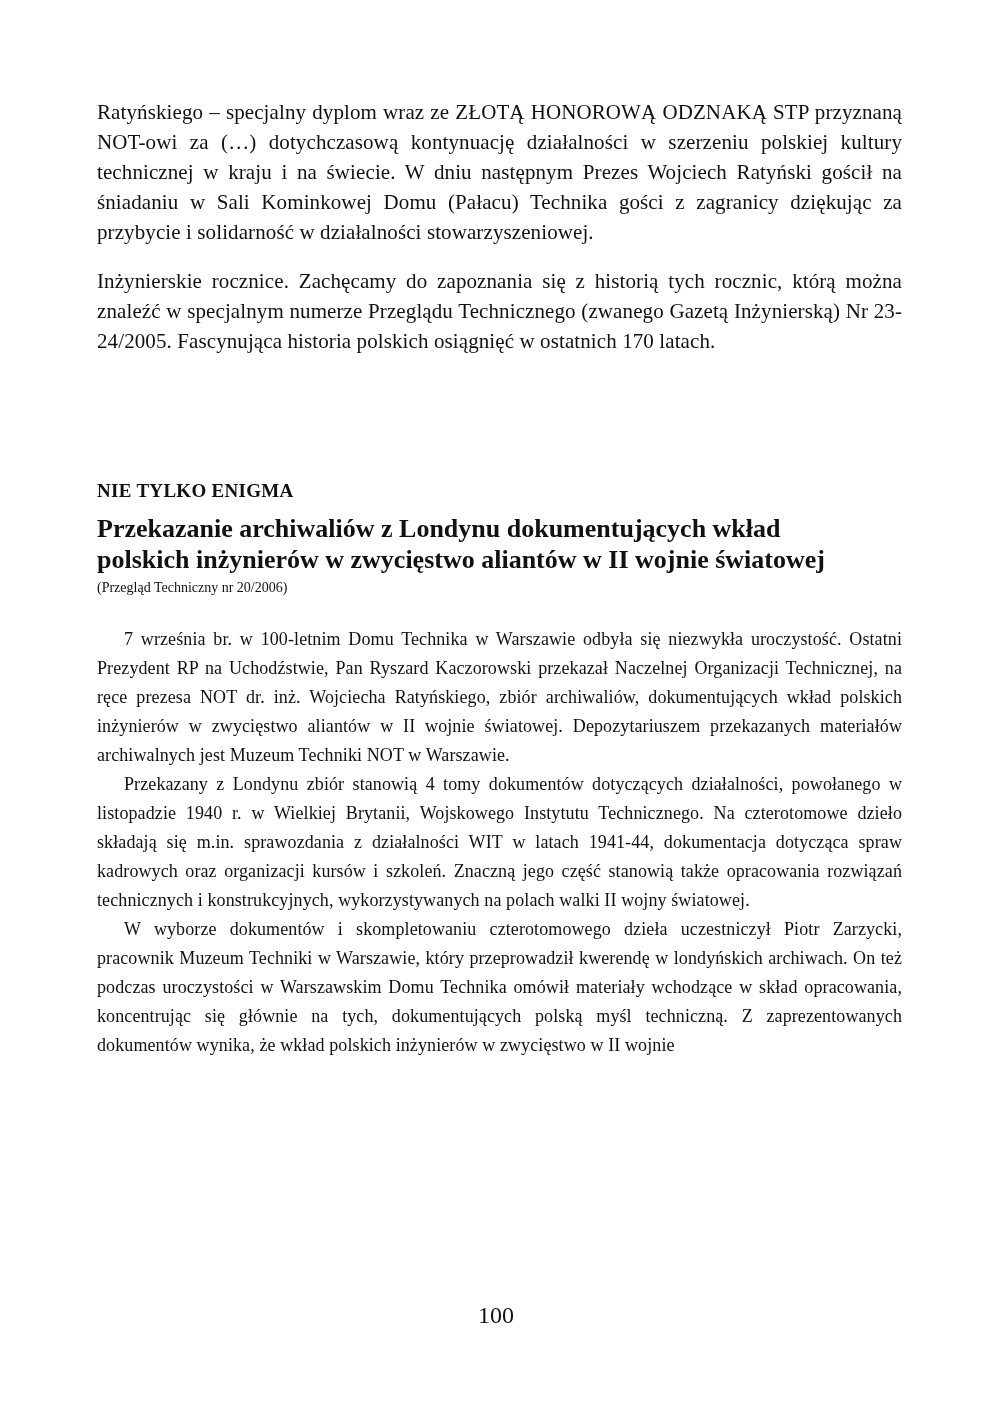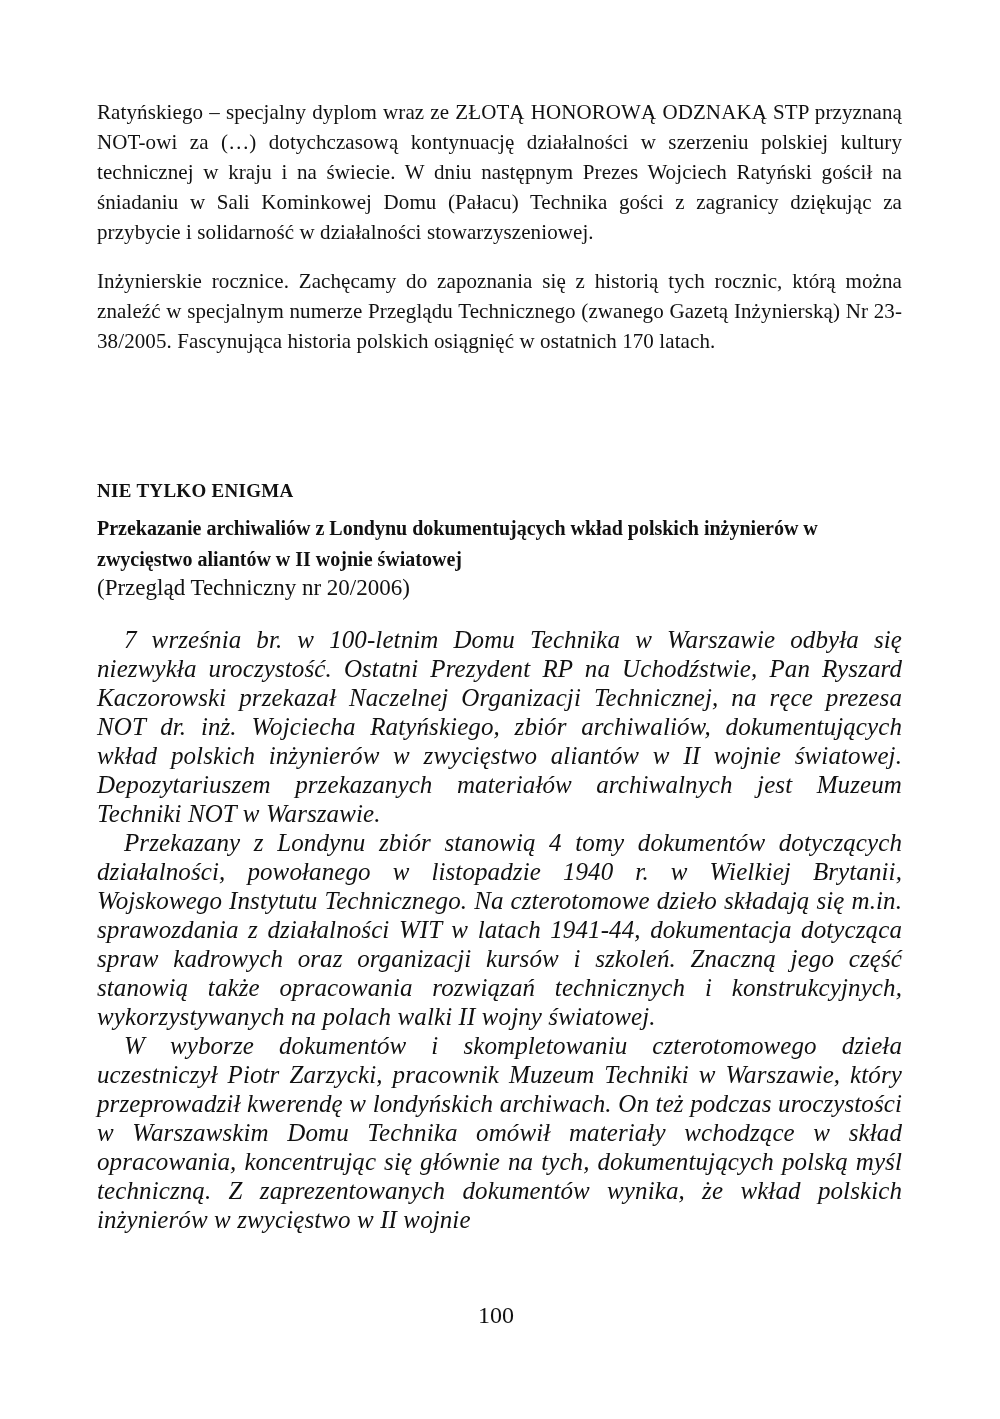--- a/index.html
+++ b/index.html
@@ -35,61 +35,60 @@
   }
   .article-title {
     margin: 116px 0 0 0;
     font-size: 19px;
     line-height: 38px;
     font-weight: bold;
     letter-spacing: 0.3px;
   }
   .article-subtitle {
     margin: 3px 0 0 0;
-    font-size: 20px;
+    font-size: 26px;
     line-height: 31px;
     font-weight: bold;
     max-width: 760px;
   }
   .article-source {
     margin-top: 2px;
-    font-size: 23px;
+    font-size: 14px;
     line-height: 22px;
     font-weight: normal;
   }
   .article-body {
     margin-top: 26px;
   }
   .article-body p {
-    font-size: 25px;
+    font-size: 18px;
     line-height: 29px;
     text-align: justify;
     text-indent: 27px;
     letter-spacing: 0.1px;
-    font-style: italic;
   }
   .page-number {
     position: absolute;
     top: 1300px;
     left: 0;
     right: 0;
     text-align: center;
     font-size: 24px;
     line-height: 30px;
   }
 </style>
 </head>
 <body>
 
 <div class="page">
   <div class="content">
 
     <p class="intro-para">Ratyńskiego – specjalny dyplom wraz ze ZŁOTĄ HONOROWĄ ODZNAKĄ STP przyznaną NOT-owi za (…) dotychczasową kontynuację działalności w szerzeniu polskiej kultury technicznej w kraju i na świecie. W dniu następnym Prezes Wojciech Ratyński gościł na śniadaniu w Sali Kominkowej Domu (Pałacu) Technika gości z zagranicy dziękując za przybycie i solidarność w działalności stowarzyszeniowej.</p>
 
-    <p class="intro-para">Inżynierskie rocznice. Zachęcamy do zapoznania się z historią tych rocznic, którą można znaleźć w specjalnym numerze Przeglądu Technicznego (zwanego Gazetą Inżynierską) Nr 23-38/2005. Fascynująca historia polskich osiągnięć w ostatnich 170 latach.</p>
+    <p class="intro-para">Inżynierskie rocznice. Zachęcamy do zapoznania się z historią tych rocznic, którą można znaleźć w specjalnym numerze Przeglądu Technicznego (zwanego Gazetą Inżynierską) Nr 23-24/2005. Fascynująca historia polskich osiągnięć w ostatnich 170 latach.</p>
 
     <h1 class="article-title">NIE TYLKO ENIGMA</h1>
 
     <h2 class="article-subtitle">Przekazanie archiwaliów z Londynu dokumentujących wkład polskich inżynierów w zwycięstwo aliantów w II wojnie światowej</h2>
 
     <div class="article-source">(Przegląd Techniczny nr 20/2006)</div>
 
     <div class="article-body">
       <p>7 września br. w 100-letnim Domu Technika w Warszawie odbyła się niezwykła uroczystość. Ostatni Prezydent RP na Uchodźstwie, Pan Ryszard Kaczorowski przekazał Naczelnej Organizacji Technicznej, na ręce prezesa NOT dr. inż. Wojciecha Ratyńskiego, zbiór archiwaliów, dokumentujących wkład polskich inżynierów w zwycięstwo aliantów w II wojnie światowej. Depozytariuszem przekazanych materiałów archiwalnych jest Muzeum Techniki NOT w Warszawie.</p>
       <p>Przekazany z Londynu zbiór stanowią 4 tomy dokumentów dotyczących działalności, powołanego w listopadzie 1940 r. w Wielkiej Brytanii, Wojskowego Instytutu Technicznego. Na czterotomowe dzieło składają się m.in. sprawozdania z działalności WIT w latach 1941-44, dokumentacja dotycząca spraw kadrowych oraz organizacji kursów i szkoleń. Znaczną jego część stanowią także opracowania rozwiązań technicznych i konstrukcyjnych, wykorzystywanych na polach walki II wojny światowej.</p>

